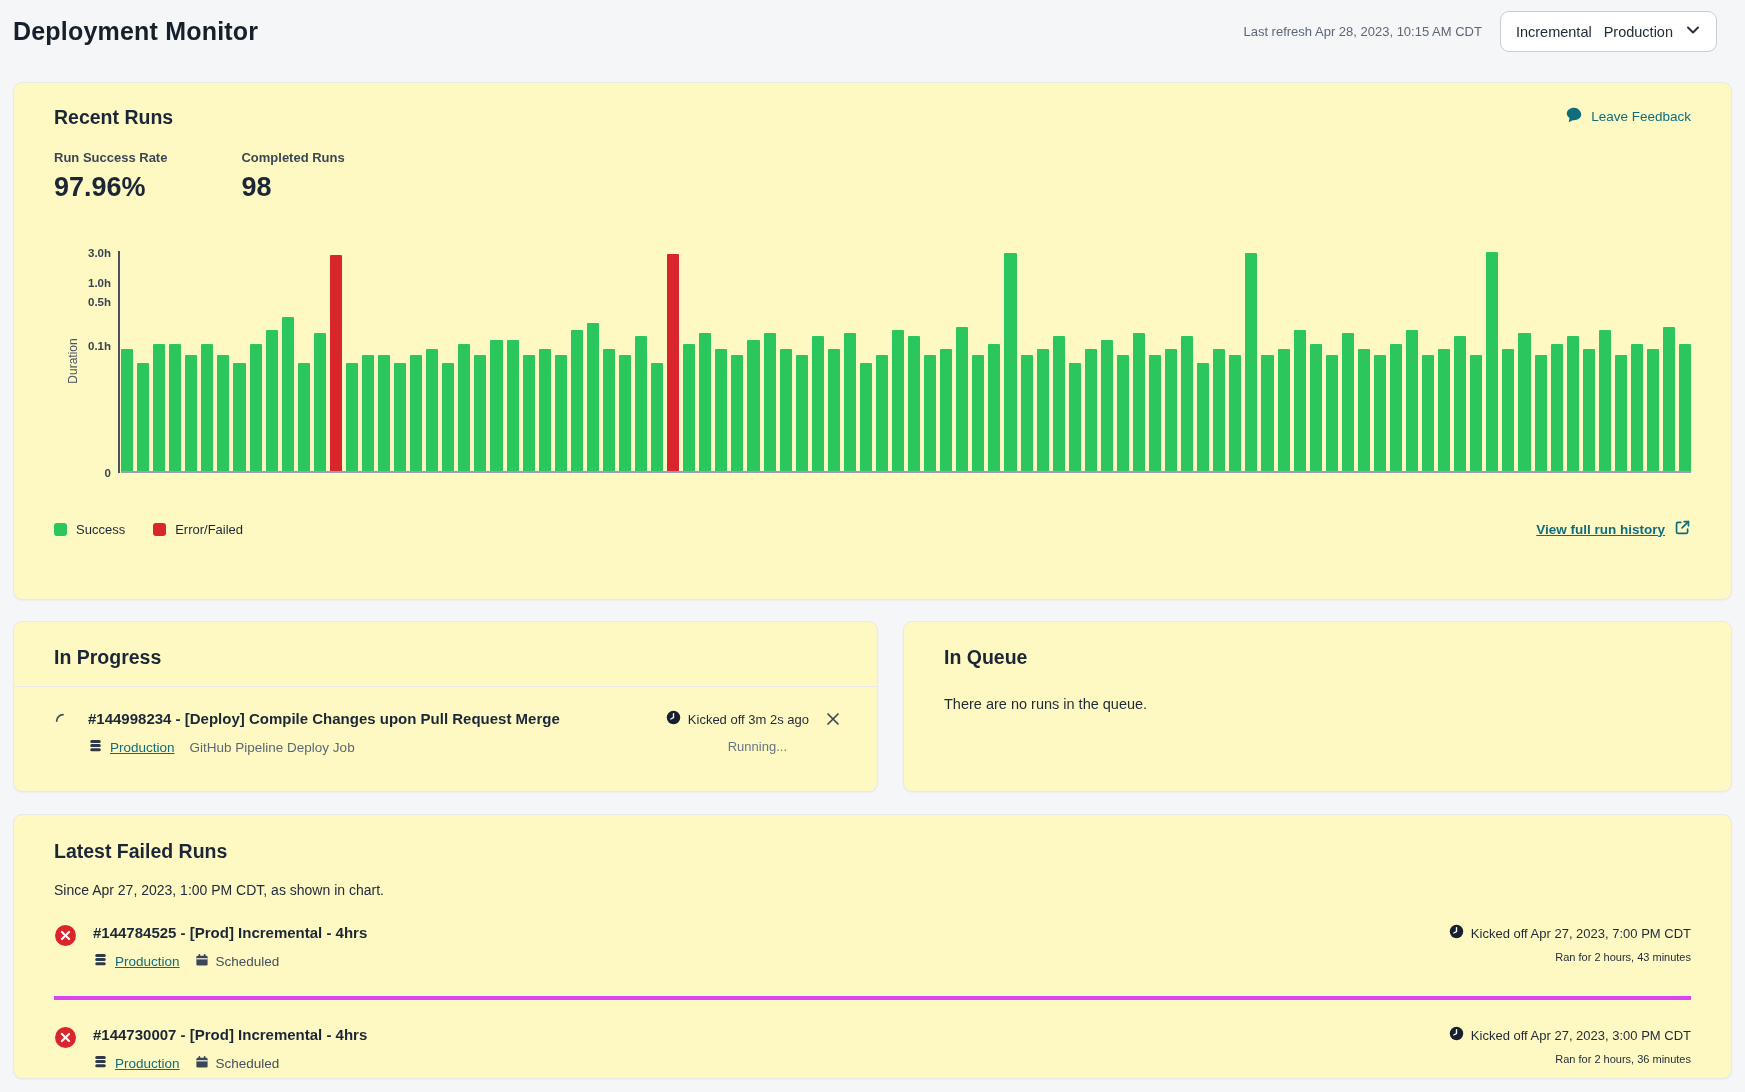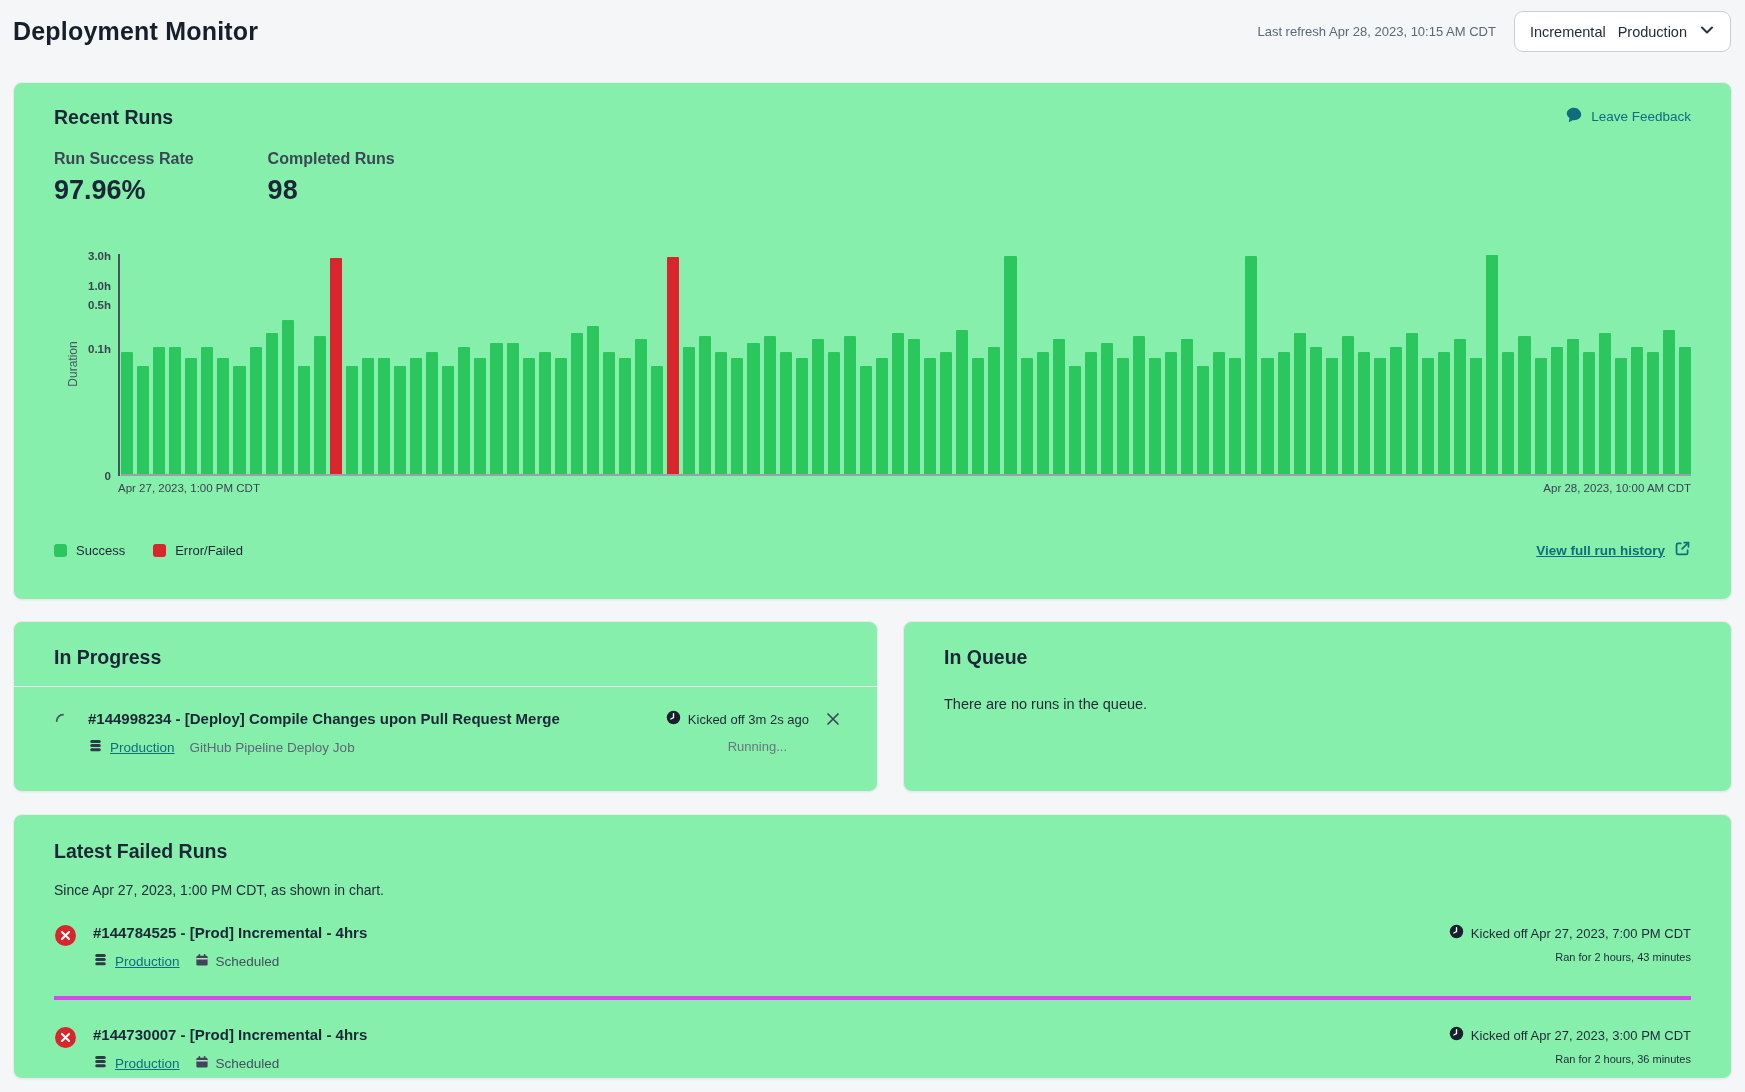--- a/index.html
+++ b/index.html
@@ -4,37 +4,37 @@
 <style>
   * { box-sizing: border-box; margin: 0; padding: 0; }
   html,body { width:1745px; height:1092px; }
   body {
     background:#f5f6f7;
     font-family:"Liberation Sans", sans-serif;
     color:#1b2737;
     overflow:hidden;
   }
   
-  .topbar { display:flex; align-items:center; justify-content:space-between; padding:11px 14px 10px 13px; height:62px; }
+  .topbar { display:flex; align-items:center; justify-content:space-between; padding:11px 28px 10px 13px; height:62px; }
   .page-title { font-size:25px; font-weight:700; color:#161f2c; letter-spacing:.2px; }
   .topbar-right { display:flex; align-items:center; gap:18px; }
   .last-refresh { font-size:13px; color:#5d6876; }
   .env-btn { display:flex; align-items:center; gap:12px; background:#fff; border:1px solid #c9ced4; border-radius:9px; padding:10px 15px; font-size:14.5px; color:#222c3a; cursor:pointer; }
   .env-btn .env-label { color:#222c3a; }
   .env-btn .env-value { color:#222c3a; }
   
   .content { padding:0 13px; }
-  .card { background:#86efac; border:1px solid #e7e9eb; border-radius:9px; box-shadow:0 1px 2px rgba(20,30,40,.04); }
+  .card { background:#fef9c3; border:1px solid #e7e9eb; border-radius:9px; box-shadow:0 1px 2px rgba(20,30,40,.04); }
   .card-h { font-size:19.5px; font-weight:700; color:#1b2737; }
   
   .recent-runs { margin-top:20px; padding:23px 40px 26px; height:518px; }
   .rr-head { display:flex; align-items:flex-start; justify-content:space-between; }
   .feedback-link { display:flex; align-items:center; gap:8px; font-size:13.5px; color:#0f6d7d; cursor:pointer; text-decoration:none; }
   .stats { display:flex; gap:74px; margin-top:21px; }
-  .stat-label { font-size:16px; font-weight:700; color:#3c4756; }
+  .stat-label { font-size:13px; font-weight:700; color:#3c4756; }
   .stat-value { margin-top:7px; font-size:27px; font-weight:700; color:#1b2737; }
   .chart-block { margin-top:48px; }
   .chart-row { display:flex; align-items:stretch; }
   .duration-label { width:22px; position:relative; }
   .duration-label span { position:absolute; left:-16px; top:50%; transform:rotate(-90deg) translateX(0); transform-origin:center; display:block; width:70px; margin-top:-8px; font-size:12px; color:#4a5463; text-align:center; }
   .yticks { width:42px; position:relative; height:222px; }
   .ytick { position:absolute; right:7px; transform:translateY(50%); font-size:11.5px; color:#3a4350; font-weight:700; }
   .plot { flex:1; position:relative; height:222px; border-left:2px solid #49535f; }
   .bars { position:absolute; left:1px; right:0; bottom:0; display:flex; align-items:flex-end; gap:4px; height:222px; border-bottom:2px solid #9ba1a9; }
   .bar { flex:1 1 0; border-radius:1px 1px 0 0; }
@@ -227,24 +227,20 @@
               <div class="bar" style="height: 122.2px; background: rgb(43, 198, 93);"></div>
               <div class="bar" style="height: 141.1px; background: rgb(43, 198, 93);"></div>
               <div class="bar" style="height: 116.1px; background: rgb(43, 198, 93);"></div>
               <div class="bar" style="height: 127.1px; background: rgb(43, 198, 93);"></div>
               <div class="bar" style="height: 122.2px; background: rgb(43, 198, 93);"></div>
               <div class="bar" style="height: 143.7px; background: rgb(43, 198, 93);"></div>
               <div class="bar" style="height: 127.1px; background: rgb(43, 198, 93);"></div>
             </div>
         </div>
       </div>
-      <div class="x-labels">
-        <span>Apr 27, 2023, 1:00 PM CDT</span>
-        <span>Apr 28, 2023, 10:00 AM CDT</span>
-      </div>
     </div>
 
     <div class="chart-footer">
       <div class="legend">
         <div class="legend-item">
           <span class="legend-swatch" style="background: rgb(43, 198, 93);"></span>
           <span>Success</span>
         </div>
         <div class="legend-item">
           <span class="legend-swatch" style="background: rgb(216, 38, 44);"></span>

